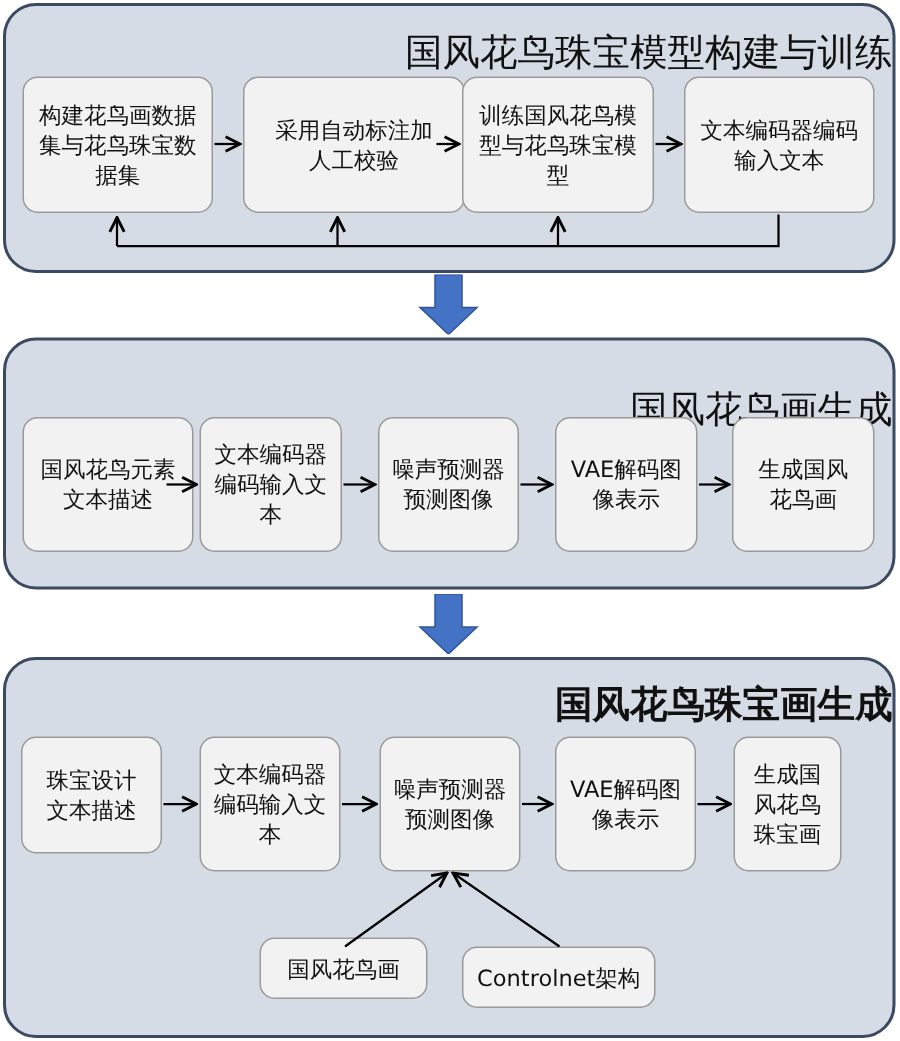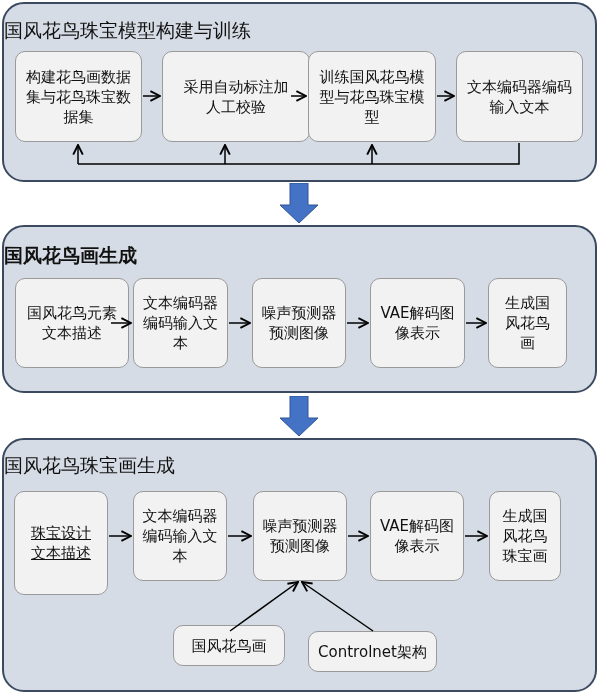--- a/index.html
+++ b/index.html
@@ -1,21 +1,21 @@
 <!DOCTYPE html>
 <html><head>
 <meta charset="utf-8">
 <style>
   html, body { margin:0; padding:0; background:#ffffff; }
   body { width:600px; height:694px; position:relative; overflow:hidden;
          font-family:"DejaVu Sans", "Liberation Sans", sans-serif; color:#111; }
   .panel { position:absolute; background:#d6dce5; border:2px solid #3b4a60;
            border-radius:22px; box-sizing:border-box; }
-  .panel-title { position:absolute; left:0; right:0; text-align:left;
-                 font-size:19px; color:#111; }
+  .panel-title { position:absolute; left:0; right:0; text-align:right;
+                 font-size:25px; color:#111; }
   .node { position:absolute; background:#f2f2f2; border:1.5px solid #9a9a9a;
           border-radius:10px; box-sizing:border-box; display:flex;
           align-items:center; justify-content:center; text-align:center;
           font-size:15px; line-height:20px; padding:0 6px; color:#111; }
   .big-arrow { position:absolute; }
   svg.overlay { position:absolute; left:0; top:0; pointer-events:none; }
 </style>
 </head>
 <body>
 
@@ -25,36 +25,36 @@
 <div class="node" style="left:15px; top:51px; width:127px; height:91px;">构建花鸟画数据集与花鸟珠宝数据集</div>
 <div class="node" style="left:162px; top:51px; width:148px; height:91px; padding:0 18px;">采用自动标注加人工校验</div>
 <div class="node" style="left:308px; top:51px; width:128px; height:91px;">训练国风花鸟模型与花鸟珠宝模型</div>
 <div class="node" style="left:456px; top:51px; width:127px; height:91px;">文本编码器编码输入文本</div>
 
 <svg class="big-arrow" style="left:278px; top:183px;" width="42" height="40" viewBox="0 0 42 40">
   <polygon points="12,0 30,0 30,22 40,22 21,40 2,22 12,22" fill="#4472c4" stroke="#2f5597" stroke-width="1"></polygon>
 </svg>
 
 <div class="panel" style="left:2px; top:225px; width:595px; height:168px;">
-  <div class="panel-title" style="top:16px;font-weight:bold;">国风花鸟画生成</div>
+  <div class="panel-title" style="top:29px;">国风花鸟画生成</div>
 </div>
 <div class="node" style="left:15px; top:278px; width:114px; height:90px;">国风花鸟元素文本描述</div>
 <div class="node" style="left:133px; top:278px; width:95px; height:90px;">文本编码器编码输入文本</div>
 <div class="node" style="left:252px; top:278px; width:94px; height:90px;">噪声预测器预测图像</div>
 <div class="node" style="left:370px; top:278px; width:95px; height:90px;">VAE解码图像表示</div>
-<div class="node" style="left:488px; top:278px; width:79px; height:90px; padding:0 16px;">生成国风花鸟画</div>
+<div class="node" style="left:488px; top:278px; width:95px; height:90px; padding:0 16px;">生成国风花鸟画</div>
 
 <svg class="big-arrow" style="left:278px; top:396px;" width="42" height="40" viewBox="0 0 42 40">
   <polygon points="12,0 30,0 30,22 40,22 21,40 2,22 12,22" fill="#4472c4" stroke="#2f5597" stroke-width="1"></polygon>
 </svg>
 
 <div class="panel" style="left:2px; top:438px; width:595px; height:254px;">
-  <div class="panel-title" style="top:13px;">国风花鸟珠宝画生成</div>
+  <div class="panel-title" style="top:13px;font-weight:bold;">国风花鸟珠宝画生成</div>
 </div>
-<div class="node" style="left:14px; top:491px; width:94px; height:104px; padding:0 12px;text-decoration:underline;">珠宝设计文本描述</div>
+<div class="node" style="left:14px; top:491px; width:94px; height:78px; padding:0 12px;">珠宝设计文本描述</div>
 <div class="node" style="left:133px; top:491px; width:94px; height:90px;">文本编码器编码输入文本</div>
 <div class="node" style="left:253px; top:491px; width:94px; height:90px;">噪声预测器预测图像</div>
 <div class="node" style="left:370px; top:491px; width:94px; height:90px;">VAE解码图像表示</div>
 <div class="node" style="left:489px; top:491px; width:72px; height:90px; padding:0 12px;">生成国风花鸟珠宝画</div>
 <div class="node" style="left:173px; top:625px; width:112px; height:41px;text-align:center;">国风花鸟画</div>
 <div class="node" style="left:308px; top:631px; width:129px; height:41px;text-align:center;">Controlnet架构</div>
 
 <svg class="overlay" width="600" height="694" viewBox="0 0 600 694">
   <defs>
     <marker id="ah" viewBox="0 0 10 10" refX="9" refY="5" markerWidth="8" markerHeight="8" orient="auto">

